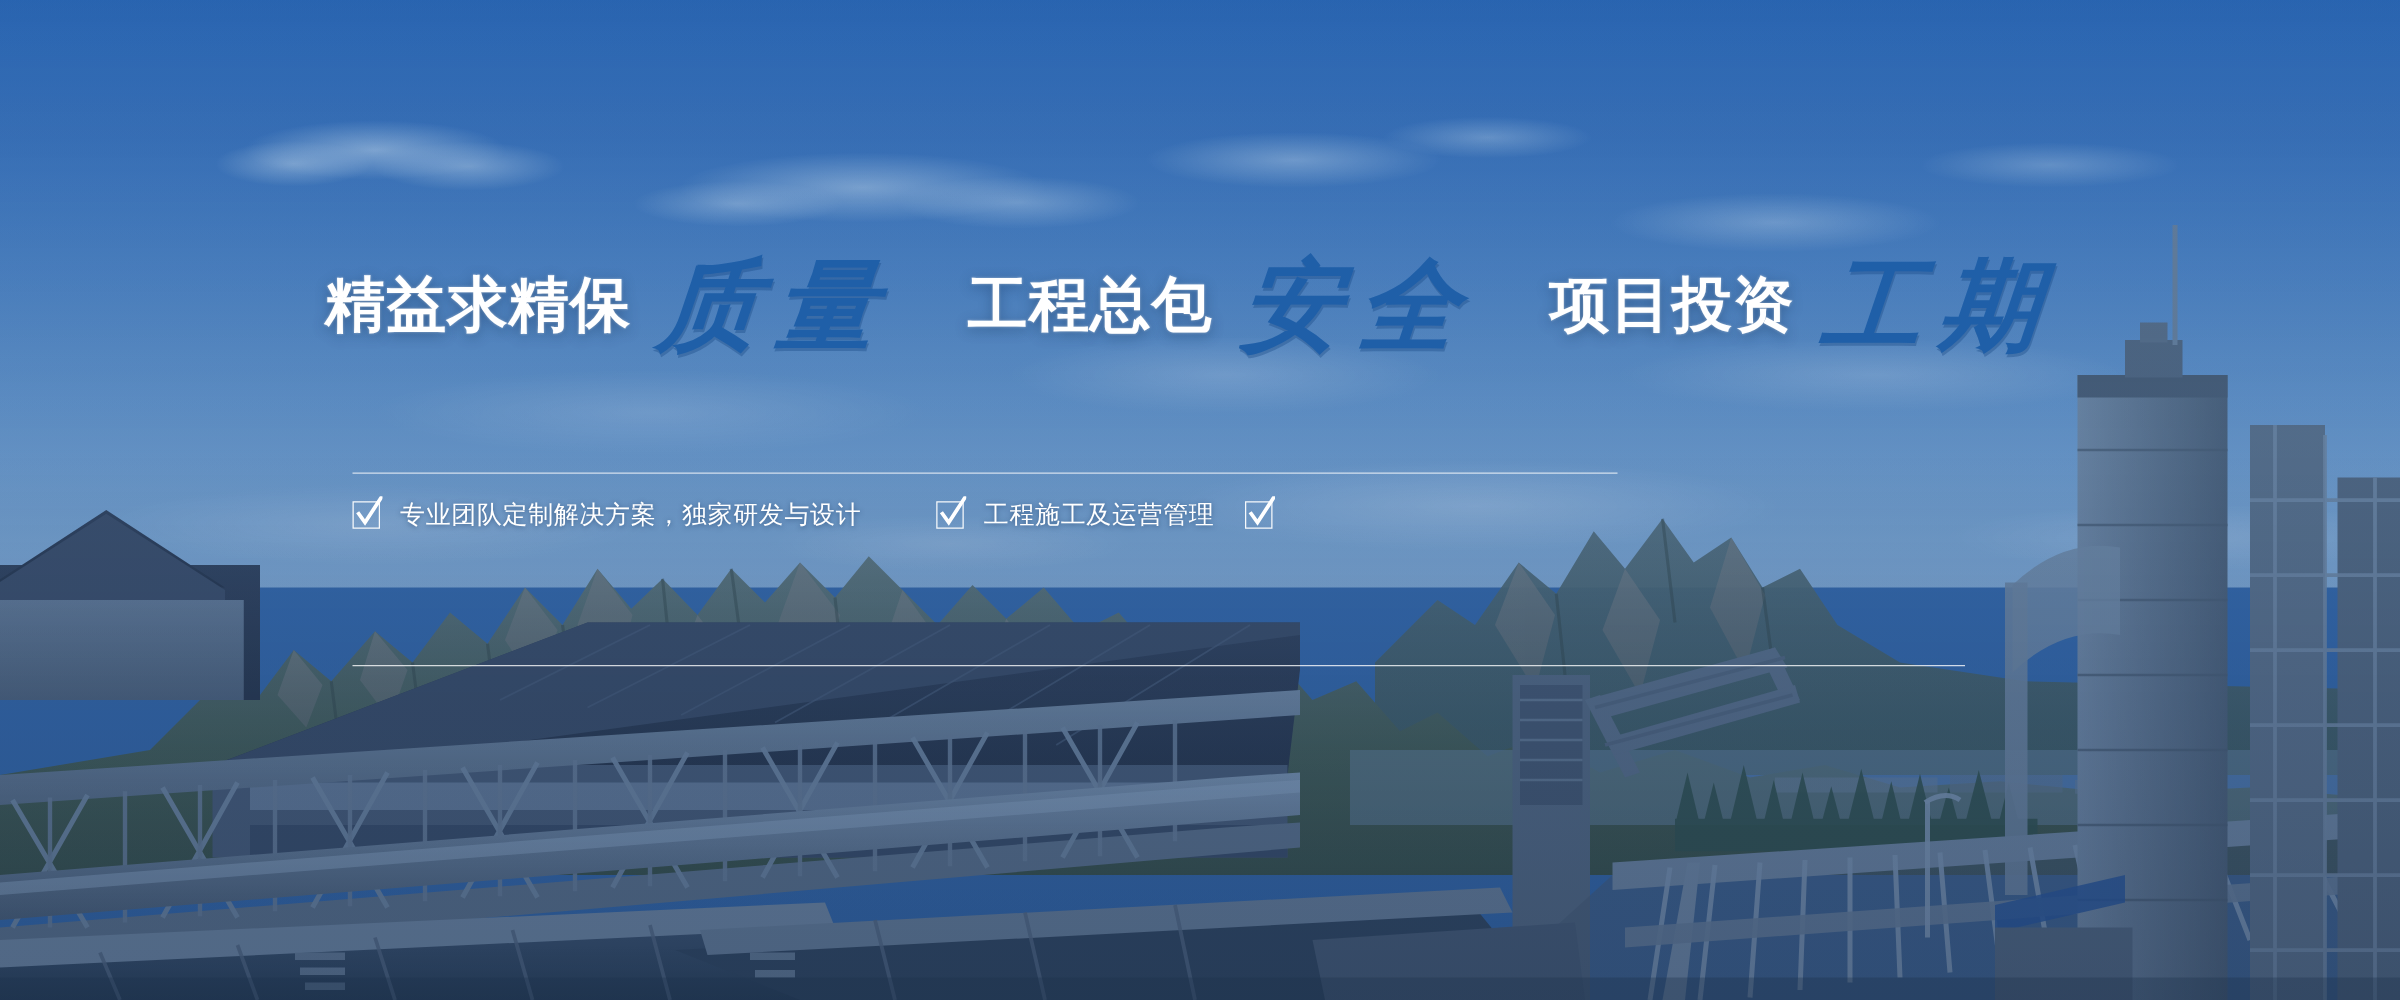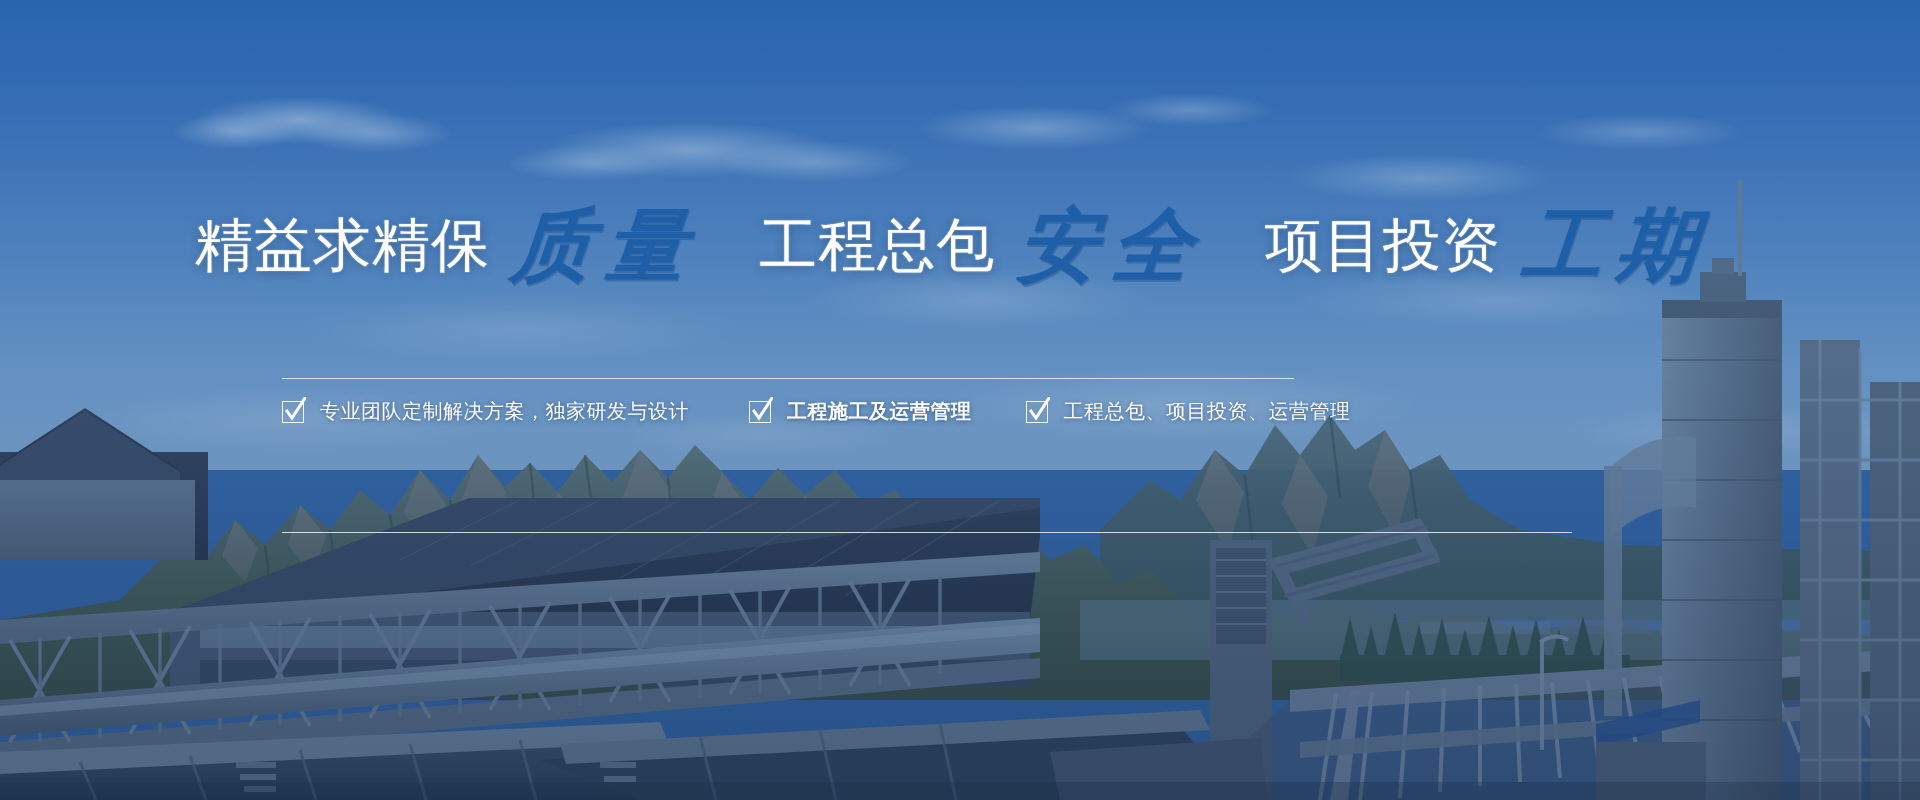--- a/index.html
+++ b/index.html
@@ -66,21 +66,21 @@
   .content{ position:absolute; left:0; top:0; width:1920px; height:800px; }
 
   .headline{
     position:absolute; left:0; top:196px; width:1920px;
     text-align:center; white-space:nowrap;
     line-height:96px;
   }
   .hl-seg{ display:inline-block; vertical-align:middle; }
   .hl-plain{
     font-family:"DejaVu Sans","Liberation Sans",sans-serif;
-    font-weight:400; font-size:58px; color:#ffffff;
+    font-weight:700; font-size:48px; color:#ffffff;
     letter-spacing:1px;
     text-shadow:0 2px 10px rgba(20,50,90,.45), 0 0 2px rgba(255,255,255,.6);
   }
   .hl-brush{
     font-family:"DejaVu Serif","Liberation Serif",serif;
     font-weight:700; font-style:italic; font-size:80px;
     color:#1f5fa8; letter-spacing:14px;
     padding:0 14px 0 18px;
     text-shadow:1px 2px 0 rgba(20,70,130,.35);
     transform:skewX(-5deg);
@@ -94,21 +94,21 @@
   }
   .rule-top{ top:378px; }
   .rule-bot{ top:532px; left:282px; width:1290px; background:rgba(255,255,255,.78); }
 
   .features{
     position:absolute; left:282px; top:398px; width:1300px;
     display:flex; align-items:center;
   }
   .feature{ display:flex; align-items:center; white-space:nowrap; }
   .f1{ margin-right:60px; }
-  .f2{ margin-right:54px;font-weight:bold; }
+  .f2{ margin-right:24px; }
   .chk{
     width:22px; height:22px; flex:0 0 22px; position:relative; margin-right:16px;
     border:1px solid rgba(255,255,255,.95);
   }
   .chk svg{ position:absolute; left:1px; top:-5px; }
   .f-label{
     font-family:"DejaVu Sans","Liberation Sans",sans-serif;
     font-size:20px; color:#ffffff; letter-spacing:.5px;
     text-shadow:0 1px 4px rgba(20,50,90,.55);
     text-align:right;
@@ -379,20 +379,19 @@
         </span>
         <span class="f-label">工程施工及运营管理</span>
       </div>
 
       <div class="feature f3">
         <span class="chk">
           <svg width="22" height="28" viewBox="0 0 22 28" xmlns="http://www.w3.org/2000/svg">
             <path d="M3 14 L8 21 L21 1" stroke="#ffffff" stroke-width="3" fill="none" stroke-linecap="square"></path>
           </svg>
         </span>
-        <span class="f-label">工程总包、项目投资、运营管理</span>
       </div>
 
     </div>
 
     <div class="rule rule-bot"></div>
   </div>
 </div>
 
 </body></html>

